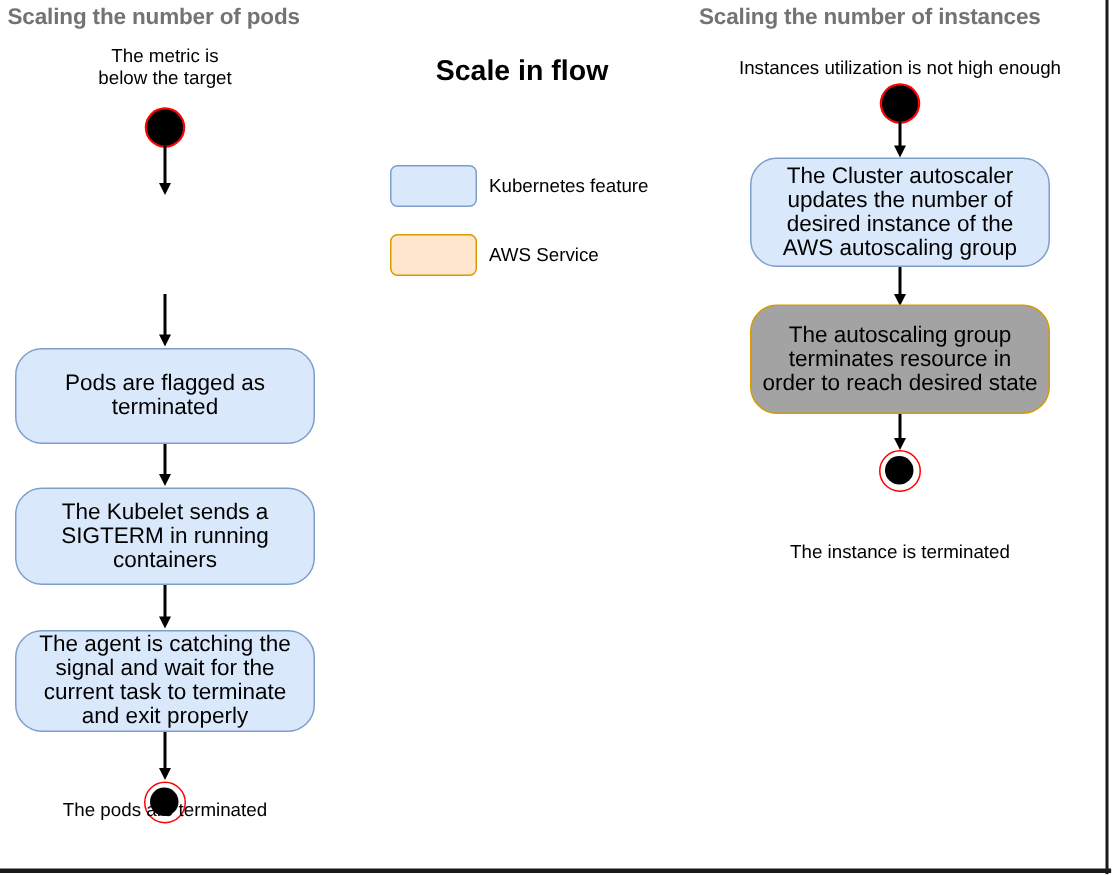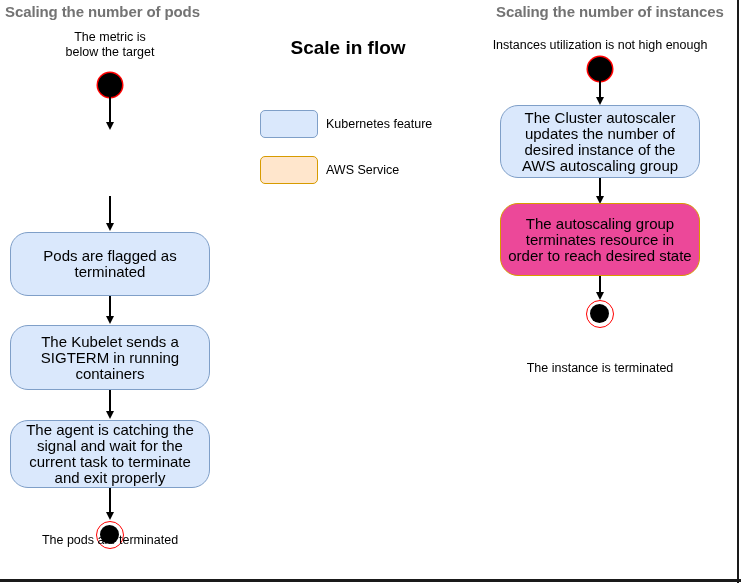--- a/index.html
+++ b/index.html
@@ -74,21 +74,21 @@
     text-align: center;
     font-size: 15px;
     line-height: 16px;
     padding: 4px 6px;
   }
   .node.k8s {
     background: #dae8fc;
     border: 1.2px solid #7f9fc8;
   }
   .node.aws {
-    background: #ec4899;
+    background: #a3a3a3;
     border: 1.3px solid #d79b00;
   }
 
   
   .start-node {
     position: absolute;
     width: 24px;
     height: 24px;
     border-radius: 50%;
     background: #000000;
@@ -192,21 +192,21 @@
   <div class="caption" style="left:35px; top:533px; width:150px;text-align:center;">The pods are terminated</div>
 
   <div class="center-title" style="left:258px; top:37px; width:180px;">Scale in flow</div>
 
   <div class="legend-swatch k8s" style="left:260px; top:110px;"></div>
   <div class="legend-label" style="left:326px; top:117px;">Kubernetes feature</div>
 
   <div class="legend-swatch aws" style="left:260px; top:156px;"></div>
   <div class="legend-label" style="left:326px; top:163px;">AWS Service</div>
 
-  <div class="col-title" style="left:466px; top:3px;margin-left:30px;">Scaling the number of instances</div>
+  <div class="col-title" style="left:466px; top:3px;">Scaling the number of instances</div>
 
   <div class="caption" style="left:480px; top:38px; width:240px;">Instances utilization is not high enough</div>
 
   <div class="start-node" style="left:588px; top:57px;"></div>
 
   <div class="conn" style="left:599.3px; top:81px; height:19px;"></div>
   <div class="arrowhead" style="left:595.5px; top:97px;"></div>
 
   <div class="node k8s" style="left:500px; top:105px; width:200px; height:73px;">The Cluster autoscaler updates the number of desired instance of the AWS autoscaling group</div>
 

